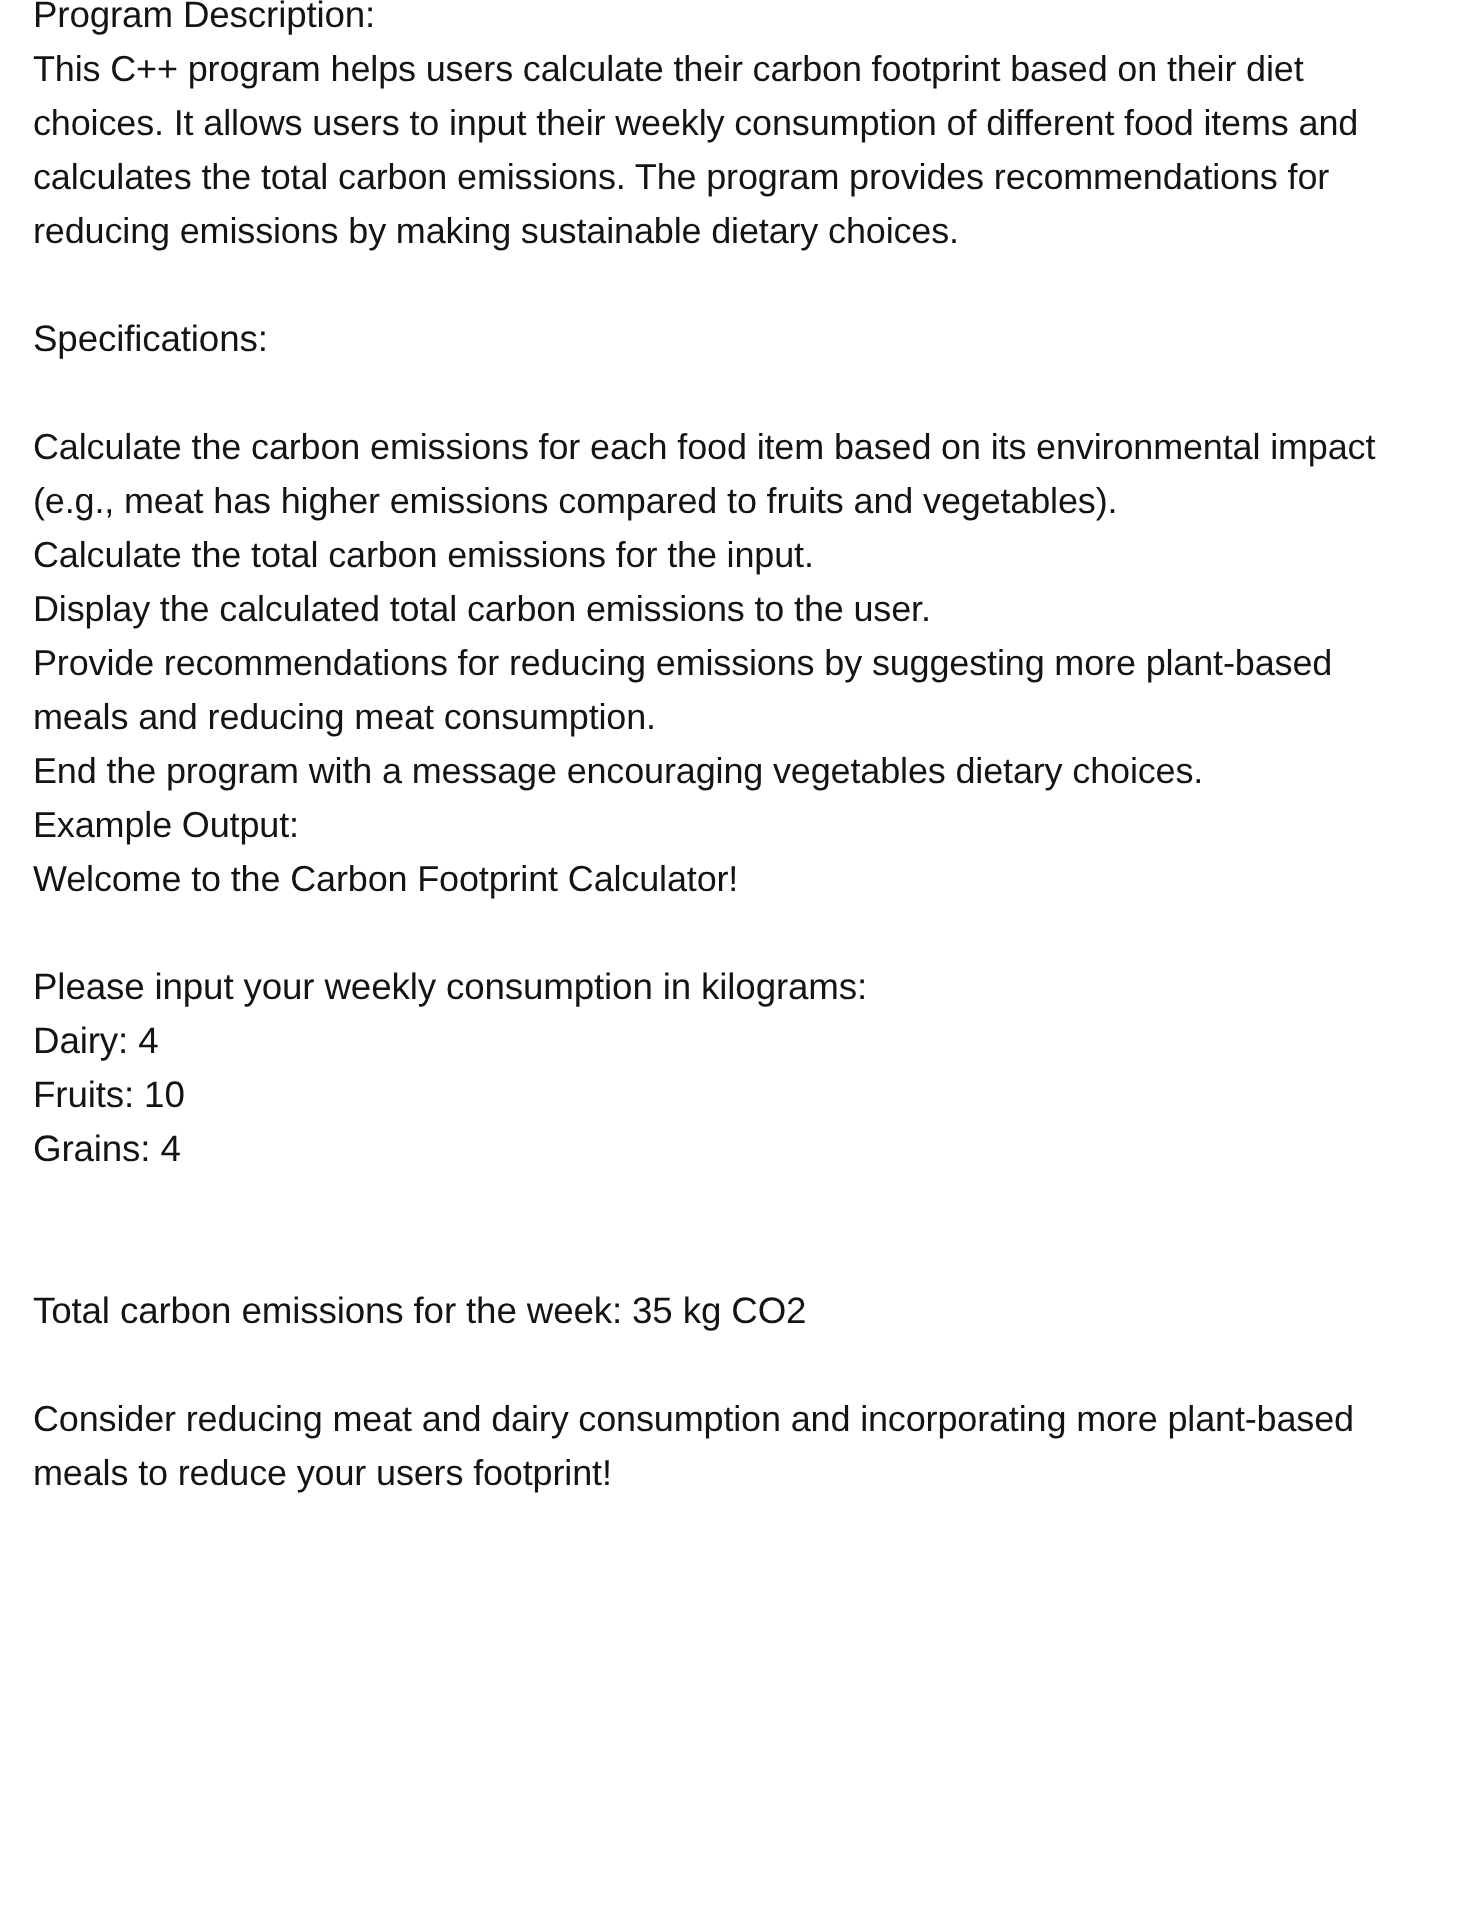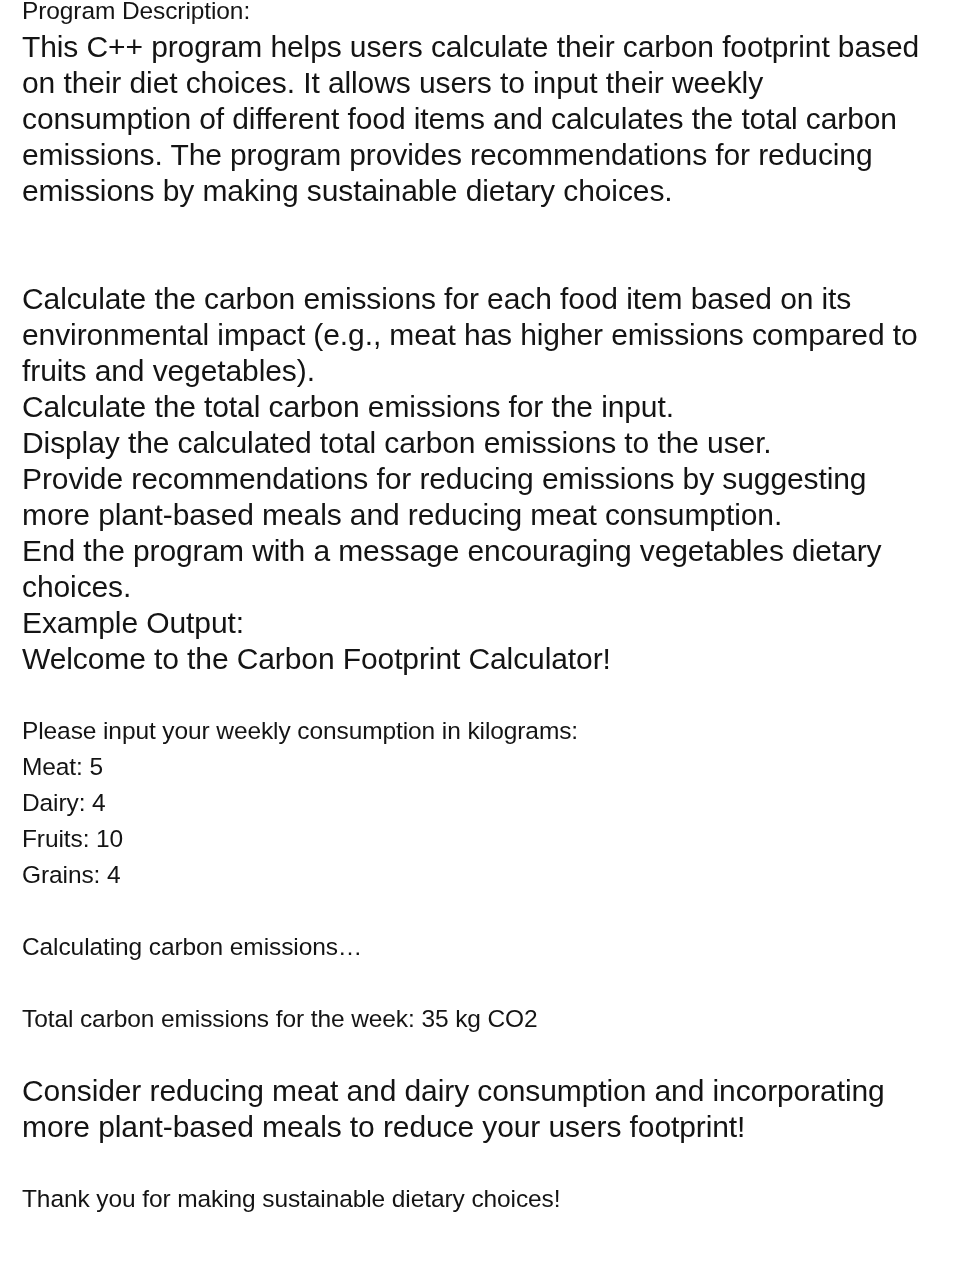--- a/index.html
+++ b/index.html
@@ -16,21 +16,21 @@
     -webkit-font-smoothing: antialiased;
   }
   .doc {
     box-sizing: border-box;
     width: 977px;
     padding: 0 22px 0 22px;
     
     margin-top: -7px;
   }
   .para {
-    font-size: 30px;
+    font-size: 24px;
     line-height: 36px;
     letter-spacing: -0.1px;
     white-space: pre-wrap;
     word-wrap: break-word;
     max-width: 905px;
     margin: 0;
   }
   .spacer {
     height: 36px;
   }
@@ -51,60 +51,56 @@
 
 <div class="doc">
 
   <div class="block">
     <div class="line">Program Description:</div>
     <div class="para">This C++ program helps users calculate their carbon footprint based on their diet choices. It allows users to input their weekly consumption of different food items and calculates the total carbon emissions. The program provides recommendations for reducing emissions by making sustainable dietary choices.</div>
   </div>
 
   <div class="spacer"></div>
 
+  <div class="block">
+    <div class="line">Specifications:</div>
+  </div>
 
   <div class="spacer"></div>
 
   <div class="block">
     <div class="para">Calculate the carbon emissions for each food item based on its environmental impact (e.g., meat has higher emissions compared to fruits and vegetables).</div>
     <div class="para">Calculate the total carbon emissions for the input.</div>
     <div class="para">Display the calculated total carbon emissions to the user.</div>
     <div class="para">Provide recommendations for reducing emissions by suggesting more plant-based meals and reducing meat consumption.</div>
     <div class="para">End the program with a message encouraging vegetables dietary choices.</div>
     <div class="para">Example Output:</div>
     <div class="para">Welcome to the Carbon Footprint Calculator!</div>
   </div>
 
   <div class="spacer"></div>
 
   <div class="block">
     <div class="line">Please input your weekly consumption in kilograms:</div>
-    <div class="line">Meat: 5</div>
     <div class="line">Dairy: 4</div>
     <div class="line">Fruits: 10</div>
     <div class="line">Grains: 4</div>
   </div>
 
   <div class="spacer"></div>
 
-  <div class="block">
-    <div class="line">Calculating carbon emissions…</div>
-  </div>
 
   <div class="spacer"></div>
 
   <div class="block">
     <div class="line">Total carbon emissions for the week: 35 kg CO2</div>
   </div>
 
   <div class="spacer"></div>
 
   <div class="block">
     <div class="para">Consider reducing meat and dairy consumption and incorporating more plant-based meals to reduce your users footprint!</div>
   </div>
 
   <div class="spacer"></div>
 
-  <div class="block">
-    <div class="line">Thank you for making sustainable dietary choices!</div>
-  </div>
 
 </div>
 
 </body></html>

